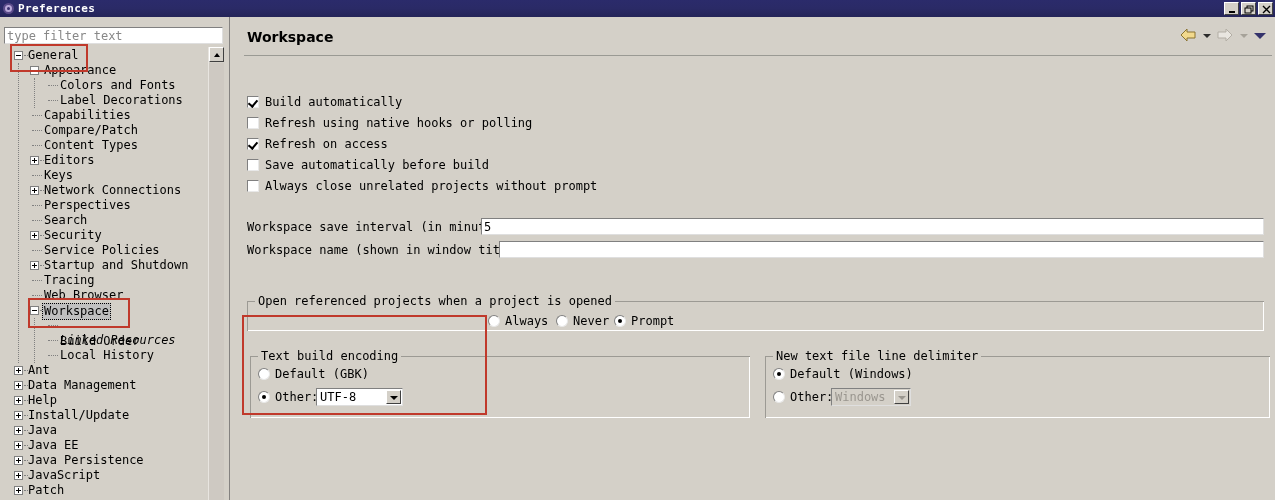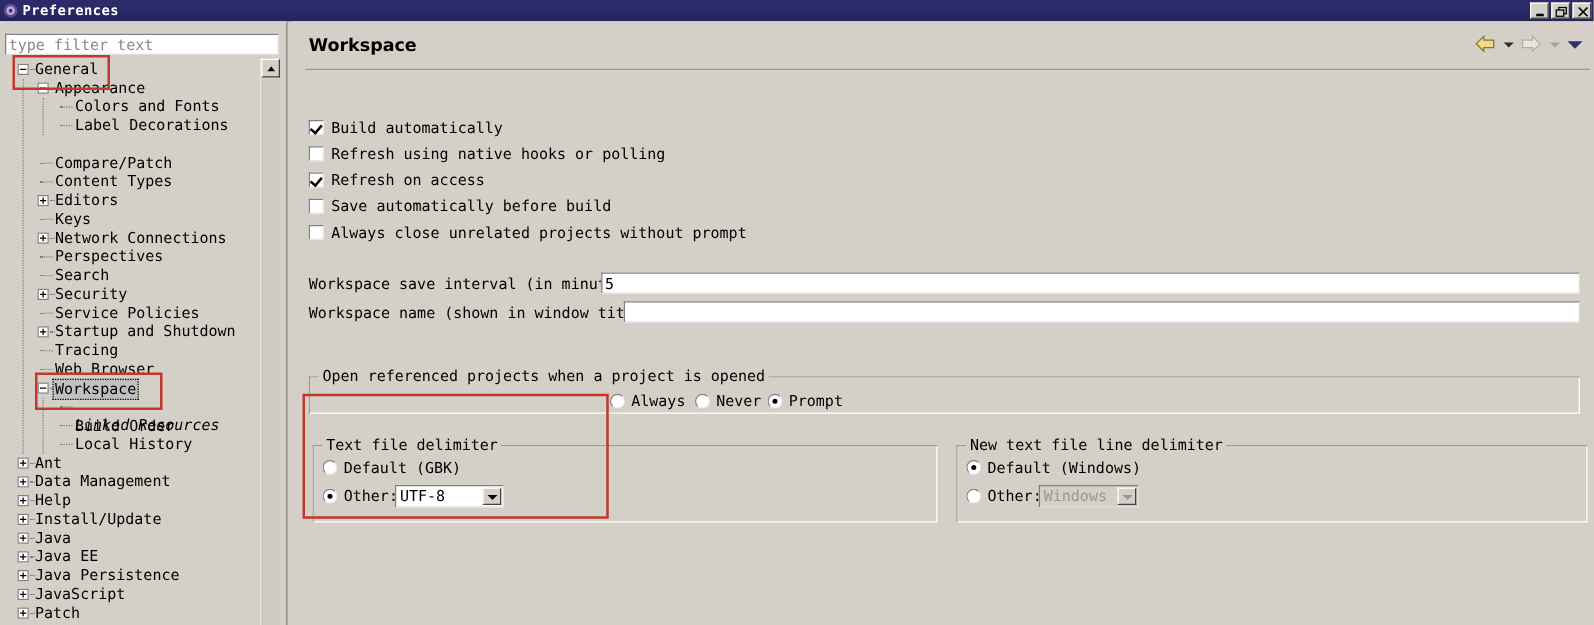--- a/index.html
+++ b/index.html
@@ -475,20 +475,24 @@
         <span class="label" style="position: absolute; left: 42px; top: 0px;">Appearance</span>
       </div>
       <div class="tnode" style="left: 0px; top: 31px; width: 208px;">
         <span class="dots" style="left: 48px; width: 10px;"></span>
         <span class="label" style="position: absolute; left: 58px; top: 0px;">Colors and Fonts</span>
       </div>
       <div class="tnode" style="left: 0px; top: 46px; width: 208px;">
         <span class="dots" style="left: 48px; width: 10px;"></span>
         <span class="label" style="position: absolute; left: 58px; top: 0px;">Label Decorations</span>
       </div>
+      <div class="tnode" style="left: 0px; top: 61px; width: 208px;">
+        <span class="dots" style="left: 32px; width: 10px;"></span>
+        <span class="label" style="position: absolute; left: 42px; top: 0px;">Capabilities</span>
+      </div>
       <div class="tnode" style="left: 0px; top: 76px; width: 208px;">
         <span class="dots" style="left: 32px; width: 10px;"></span>
         <span class="label" style="position: absolute; left: 42px; top: 0px;">Compare/Patch</span>
       </div>
       <div class="tnode" style="left: 0px; top: 91px; width: 208px;">
         <span class="dots" style="left: 32px; width: 10px;"></span>
         <span class="label" style="position: absolute; left: 42px; top: 0px;">Content Types</span>
       </div>
       <div class="tnode" style="left: 0px; top: 121px; width: 208px;">
         <span class="dots" style="left: 32px; width: 10px;"></span>
@@ -645,21 +649,21 @@
     <div class="glabel">Open referenced projects when a project is opened</div>
   </div>
   <div id="refradios">
       <div class="rrow" style="left: 255px; top: 297px;"><span class="radio"></span><span>Always</span></div>
       <div class="rrow" style="left: 323px; top: 297px; text-align: right;"><span class="radio"></span><span>Never</span></div>
       <div class="rrow" style="left: 381px; top: 297px;"><span class="radio on"></span><span>Prompt</span></div>
     </div>
 
   <div class="group" style="left:17px; top:339px; width:500px; height:62px;">
     <div class="gb-inner"></div>
-    <div class="glabel">Text file delimiter</div>
+    <div class="glabel">Text build encoding</div>
   </div>
   <div class="rrow" style="left:25px; top:350px;">
     <span class="radio" id="encDef"></span><span>Default (GBK)</span>
   </div>
   <div class="rrow" style="left:25px; top:373px;">
     <span class="radio on" id="encOth"></span><span>Other:</span>
   </div>
   <div class="combo" style="left:83px; top:371px; width:87px;">
     <span>UTF-8</span>
     <span class="combo-btn"></span>

